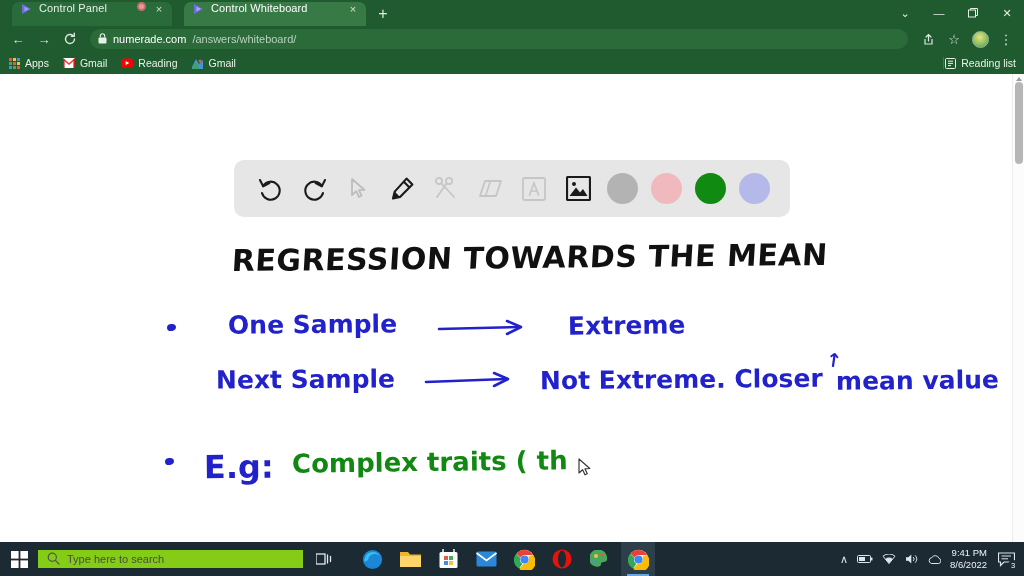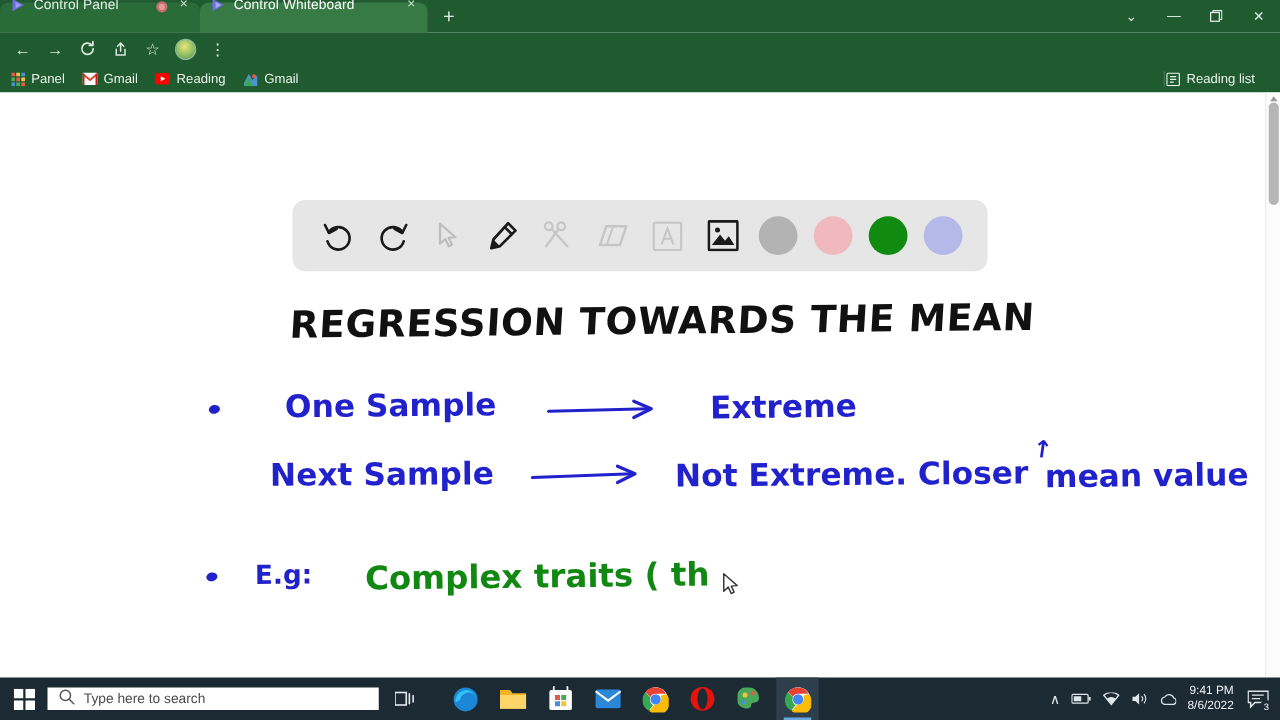--- a/index.html
+++ b/index.html
@@ -12,25 +12,26 @@
 
   #app { position: relative; width: 1024px; height: 576px; }
 
   
   .tabstrip {
     position: absolute; top: 0; left: 0; width: 1024px; height: 26px;
     background: #1f5b2e;
     display: flex; align-items: flex-end;
   }
   .tab {
-    height: 24px; display: flex; align-items: flex-end;
-    padding: 0 6px 16px 8px; gap: 6px;
+    height: 24px; display: flex; align-items: flex-start;
+    padding: 0 6px 5px 8px; gap: 6px;
     border-radius: 7px 7px 0 0;
     font-size: 11px; color: #e7f0e8;
     position: relative;
+    margin-left: 12px;
   }
   .tab.inactive { width: 160px; background: #2a6b3a; }
   .tab.active   { width: 182px; background: #377a46; color: #ffffff; }
   .tab-favicon {
     width: 13px; height: 13px; flex: 0 0 13px;
     display: flex; align-items: center; justify-content: center;
   }
   .tab-title {
     flex: 1 1 auto; white-space: nowrap; overflow: hidden;
     text-overflow: ellipsis; font-size: 11px; letter-spacing: .1px;
@@ -85,21 +86,21 @@
   }
 
   .bookmarkbar {
     position: absolute; top: 52px; left: 0; width: 1024px; height: 22px;
     background: #1f5b2e; display: flex; align-items: center;
     padding: 0 8px; gap: 14px;
   }
   .bm { display: flex; align-items: center; gap: 5px; font-size: 10.5px; color: #e9f2ea; }
   .bm-ico { width: 12px; height: 12px; display: flex; align-items: center; justify-content: center; }
   .readinglist {
-    position: absolute; right: 20px; display: flex; align-items: flex-start;
+    position: absolute; right: 8px; display: flex; align-items: flex-start;
     gap: 5px; font-size: 10.5px; color: #e9f2ea;
     border-left: 1px solid #3f7a4d; 
   }
 
   
   .page {
     position: absolute; top: 74px; left: 0; width: 1024px; height: 468px;
     background: #ffffff; overflow: hidden;
   }
   .scrollbar {
@@ -138,21 +139,21 @@
     left: 232px; top: 166px;
     font-size: 30px; color: #111111;
     letter-spacing: 0.5px;
     transform: skewX(-4deg) rotate(-0.6deg);
   }
   .hw-blue { color: #2222cc; }
   .hw-green { color: #118811; }
 
   .line1 { left: 228px; top: 236px; font-size: 25px; transform: rotate(-0.5deg); }
   .line2 { left: 216px; top: 291px; font-size: 25px; transform: rotate(-0.4deg); }
-  .line3 { left: 204px; top: 374px; font-size: 21px; transform: rotate(-0.5deg); }
+  .line3 { left: 204px; top: 374px; font-size: 32px; transform: rotate(-0.5deg); }
 
   .bullet {
     position: absolute; width: 9px; height: 7px;
     background: #2222cc; border-radius: 50%;
     transform: rotate(-12deg);
   }
   .arrow-svg { position: absolute; }
   .caret {
     position: absolute; color: #2222cc;
     font-family: "DejaVu Sans", sans-serif; font-weight: bold;
@@ -164,21 +165,21 @@
   
   .taskbar {
     position: absolute; bottom: 0; left: 0; width: 1024px; height: 34px;
     background: #1b2a33; display: flex; align-items: center;
   }
   .startbtn {
     width: 38px; height: 34px; display: flex;
     align-items: center; justify-content: center;
   }
   .searchbox {
-    width: 265px; height: 18px; background: #ffffff;
+    width: 265px; height: 18px; background: #84cc16;
     display: flex; align-items: center; gap: 7px; padding: 0 9px;
     font-size: 11px; color: #4a4a4a;
   }
   .taskview {
     width: 42px; height: 34px; display: flex;
     align-items: center; justify-content: center;
     color: #e3e8ec;
   }
   .tb-icons { display: flex; align-items: center; gap: 4px; margin-left: 10px; }
   .tb-app {
@@ -259,20 +260,30 @@
   <div class="navbar">
     <div class="navbtn">←</div>
     <div class="navbtn">→</div>
     <div class="navbtn">
       <svg width="14" height="14" viewBox="0 0 14 14">
         <path d="M11.5 7a4.5 4.5 0 1 1-1.4-3.25" fill="none" stroke="#dbe8dd" stroke-width="1.4" stroke-linecap="round"></path>
         <path d="M11.3 1.3 V4.2 H8.4" fill="none" stroke="#dbe8dd" stroke-width="1.4" stroke-linecap="round" stroke-linejoin="round"></path>
       </svg>
     </div>
 
+    <div class="omnibox">
+      <span>
+        <svg width="9" height="11" viewBox="0 0 9 11">
+          <rect x="0.5" y="4.5" width="8" height="6" rx="1" fill="#e6f0e8"></rect>
+          <path d="M2.3 4.5 V3 a2.2 2.2 0 0 1 4.4 0 V4.5" fill="none" stroke="#e6f0e8" stroke-width="1.1"></path>
+        </svg>
+      </span>
+      <span class="url-strong">numerade.com</span>
+        <span class="url-rest">/answers/whiteboard/</span>
+    </div>
 
     <div class="navbar-right">
       <div class="navbtn">
         <svg width="13" height="13" viewBox="0 0 13 13">
           <path d="M3 6 V11 H10 V6" fill="none" stroke="#dbe8dd" stroke-width="1.2"></path>
           <path d="M6.5 8 V1.5 M4 4 L6.5 1.5 L9 4" fill="none" stroke="#dbe8dd" stroke-width="1.2" stroke-linecap="round"></path>
         </svg>
       </div>
       <div class="navbtn">☆</div>
       <div class="navbtn">
@@ -291,21 +302,21 @@
             <rect x="4" y="0" width="3" height="3" fill="#f4c242"></rect>
             <rect x="8" y="0" width="3" height="3" fill="#4a90d9"></rect>
           <rect x="0" y="4" width="3" height="3" fill="#4aa85a"></rect>
             <rect x="4" y="4" width="3" height="3" fill="#e05c4a"></rect>
             <rect x="8" y="4" width="3" height="3" fill="#f4c242"></rect>
           <rect x="0" y="8" width="3" height="3" fill="#4a90d9"></rect>
             <rect x="4" y="8" width="3" height="3" fill="#4aa85a"></rect>
             <rect x="8" y="8" width="3" height="3" fill="#e05c4a"></rect>
         </svg>
       </span>
-      <span>Panel</span>
+      <span>Apps</span>
     </div>
 
     <div class="bm">
       <span class="bm-ico">
         <svg width="12" height="10" viewBox="0 0 12 10">
           <rect x="0" y="0" width="12" height="10" rx="1" fill="#ffffff"></rect>
           <path d="M0 0 L6 5 L12 0 L12 2 L6 7 L0 2 Z" fill="#ea4335"></path>
           <rect x="0" y="1" width="1.6" height="9" fill="#c5221f"></rect>
           <rect x="10.4" y="1" width="1.6" height="9" fill="#c5221f"></rect>
         </svg>

